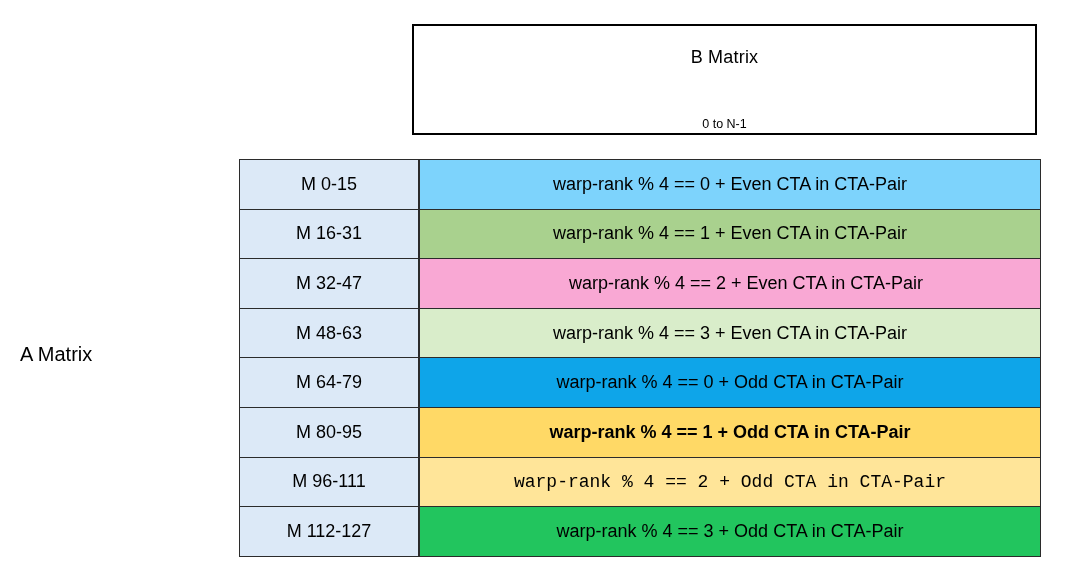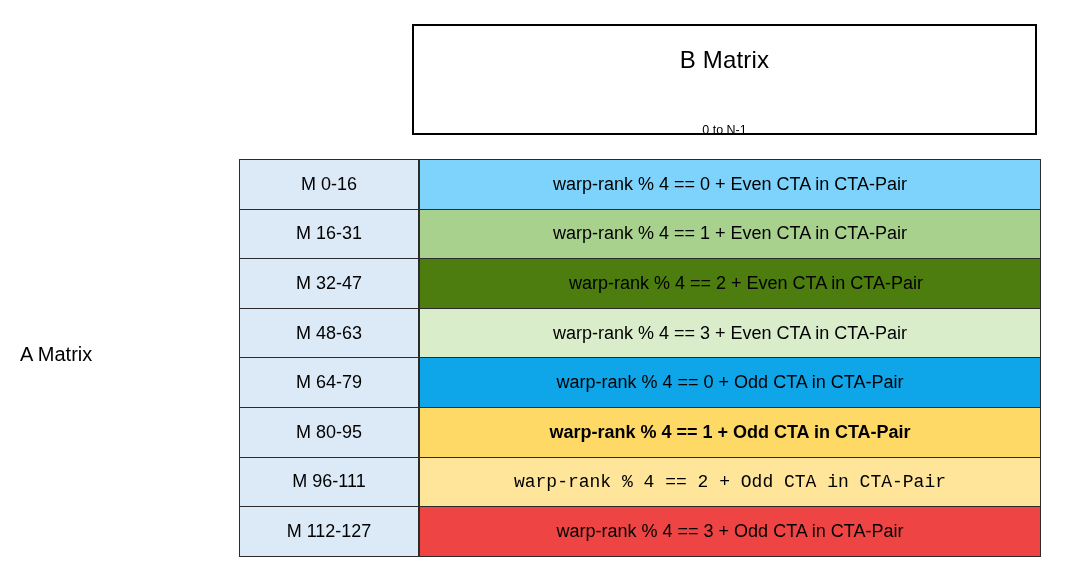--- a/index.html
+++ b/index.html
@@ -24,21 +24,21 @@
     width: 625px;
     height: 111px;
     box-sizing: border-box;
     border: 2px solid #000000;
     background: #ffffff;
     display: flex;
     flex-direction: column;
     align-items: center;
   }
   #b-matrix-title {
-    font-size: 24px;
+    font-size: 18px;
     line-height: 1;
     margin-top: 22px;
     letter-spacing: 0.2px;
   }
   #b-matrix-sub {
     font-size: 12.5px;
     line-height: 1;
     margin-top: 52px;
   }
 
@@ -87,45 +87,45 @@
 <div id="b-matrix-box">
   <div id="b-matrix-title">B Matrix</div>
   <div id="b-matrix-sub">0 to N-1</div>
 </div>
 
 <div id="a-matrix-label">A Matrix</div>
 
 <table id="matrix-table">
   <tbody id="matrix-table-body">
       <tr>
-        <td class="row-label">M 0-16</td>
+        <td class="row-label">M 0-15</td>
         <td class="row-desc" style="background: #7dd3fc;">warp-rank % 4 == 0  + Even CTA in CTA-Pair</td>
       </tr>
       <tr>
         <td class="row-label">M 16-31</td>
         <td class="row-desc" style="background: rgb(169, 209, 142);">warp-rank % 4 == 1  + Even CTA in CTA-Pair</td>
       </tr>
       <tr>
         <td class="row-label">M 32-47</td>
-        <td class="row-desc" style="background: #4d7c0f; padding-left: 32px;">warp-rank % 4 == 2  + Even CTA in CTA-Pair</td>
+        <td class="row-desc" style="background: #f9a8d4; padding-left: 32px;">warp-rank % 4 == 2  + Even CTA in CTA-Pair</td>
       </tr>
       <tr>
         <td class="row-label">M 48-63</td>
         <td class="row-desc" style="background: rgb(217, 237, 202);">warp-rank % 4 == 3  + Even CTA in CTA-Pair</td>
       </tr>
       <tr>
         <td class="row-label">M 64-79</td>
         <td class="row-desc" style="background: #0ea5e9;">warp-rank % 4 == 0  + Odd CTA in CTA-Pair</td>
       </tr>
       <tr>
         <td class="row-label">M 80-95</td>
         <td class="row-desc" style="background: rgb(255, 217, 102); font-weight: bold;">warp-rank % 4 == 1  + Odd CTA in CTA-Pair</td>
       </tr>
       <tr>
         <td class="row-label">M 96-111</td>
         <td class="row-desc" style="background: rgb(255, 229, 153); font-family: Liberation Mono, monospace;">warp-rank % 4 == 2  + Odd CTA in CTA-Pair</td>
       </tr>
       <tr>
         <td class="row-label">M 112-127</td>
-        <td class="row-desc" style="background: #ef4444;">warp-rank % 4 == 3  + Odd CTA in CTA-Pair</td>
+        <td class="row-desc" style="background: #22c55e;">warp-rank % 4 == 3  + Odd CTA in CTA-Pair</td>
       </tr>
     </tbody>
 </table>
 
 </body></html>

